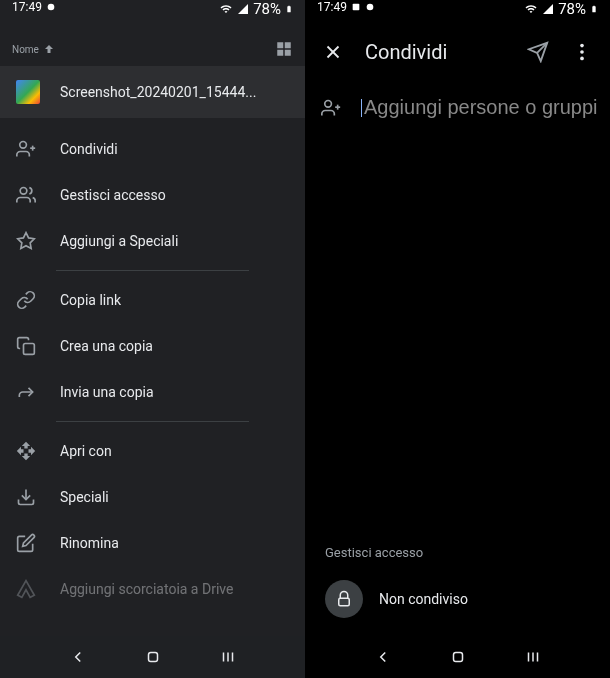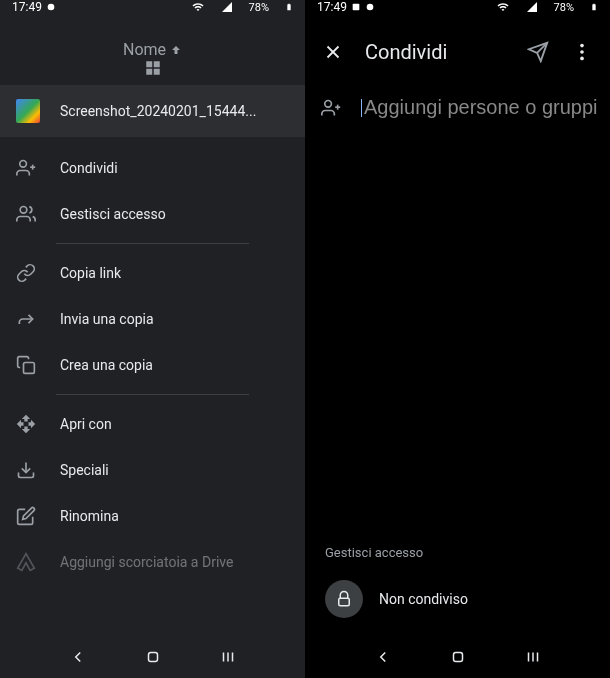--- a/index.html
+++ b/index.html
@@ -25,21 +25,21 @@
     .status-bar {
       height: 24px;
       display: flex;
       align-items: flex-start;
       justify-content: space-between;
       padding: 0 12px;
       font-size: 12px;
       color: #fff;
     }
     .status-left { display: flex; gap: 4px; align-items: center; }
-    .status-right { display: flex; gap: 16px; align-items: center; font-size: 11px; }
+    .status-right { display: flex; gap: 4px; align-items: center; font-size: 15px; }
     
     .app-bar {
       height: 56px;
       display: flex;
       align-items: center;
       padding: 0 8px;
       gap: 4px;
     }
     .app-bar .icon-btn {
       width: 40px;
@@ -55,24 +55,23 @@
       font-size: 18px;
       color: #e8eaed;
       padding-left: 8px;
     }
     .screen-right .app-bar-title { font-size: 20px; font-weight: 400; }
     
     .sort-row {
       display: flex;
       align-items: center;
       justify-content: space-between;
-      padding: 16px 24px 8px;
+      padding: 16px 12px 8px;
       color: #9aa0a6;
-      font-size: 16px;
-      flex-direction: column;
+      font-size: 10px;
     }
     .sort-label { display: flex; align-items: center; gap: 4px; }
     
     .file-row {
       display: flex;
       align-items: center;
       padding: 14px 16px;
       gap: 20px;
       background: #2d2e31;
       border-radius: 0;
@@ -258,47 +257,55 @@
       <span class="menu-icon">
           <svg width="20" height="20" viewBox="0 0 24 24" fill="none" stroke="#9aa0a6" stroke-width="2">
             <path d="M17 21v-2a4 4 0 0 0-4-4H5a4 4 0 0 0-4 4v2"></path>
             <circle cx="9" cy="7" r="4"></circle>
             <path d="M23 21v-2a4 4 0 0 0-3-3.87"></path>
             <path d="M16 3.13a4 4 0 0 1 0 7.75"></path>
           </svg>
         </span>
       <span class="menu-label">Gestisci accesso</span>
     </div>
+    <div class="menu-item">
+      <span class="menu-icon">
+          <svg width="20" height="20" viewBox="0 0 24 24" fill="none" stroke="#9aa0a6" stroke-width="2">
+            <polygon points="12 2 15.09 8.26 22 9.27 17 14.14 18.18 21.02 12 17.77 5.82 21.02 7 14.14 2 9.27 8.91 8.26 12 2"></polygon>
+          </svg>
+        </span>
+      <span class="menu-label">Aggiungi a Speciali</span>
+    </div>
     <div class="divider"></div>
     <div class="menu-item">
       <span class="menu-icon">
           <svg width="20" height="20" viewBox="0 0 24 24" fill="none" stroke="#9aa0a6" stroke-width="2">
             <path d="M10 13a5 5 0 0 0 7.54.54l3-3a5 5 0 0 0-7.07-7.07l-1.72 1.71"></path>
             <path d="M14 11a5 5 0 0 0-7.54-.54l-3 3a5 5 0 0 0 7.07 7.07l1.71-1.71"></path>
           </svg>
         </span>
       <span class="menu-label">Copia link</span>
     </div>
     <div class="menu-item">
       <span class="menu-icon">
           <svg width="20" height="20" viewBox="0 0 24 24" fill="none" stroke="#9aa0a6" stroke-width="2">
+            <rect x="9" y="9" width="13" height="13" rx="2"></rect>
+            <path d="M5 15H4a2 2 0 0 1-2-2V4a2 2 0 0 1 2-2h9a2 2 0 0 1 2 2v1"></path>
+          </svg>
+        </span>
+      <span class="menu-label">Crea una copia</span>
+    </div>
+    <div class="menu-item">
+      <span class="menu-icon">
+          <svg width="20" height="20" viewBox="0 0 24 24" fill="none" stroke="#9aa0a6" stroke-width="2">
             <polyline points="15 17 20 12 15 7"></polyline>
             <path d="M4 18v-2a4 4 0 0 1 4-4h12"></path>
           </svg>
         </span>
       <span class="menu-label">Invia una copia</span>
-    </div>
-    <div class="menu-item">
-      <span class="menu-icon">
-          <svg width="20" height="20" viewBox="0 0 24 24" fill="none" stroke="#9aa0a6" stroke-width="2">
-            <rect x="9" y="9" width="13" height="13" rx="2"></rect>
-            <path d="M5 15H4a2 2 0 0 1-2-2V4a2 2 0 0 1 2-2h9a2 2 0 0 1 2 2v1"></path>
-          </svg>
-        </span>
-      <span class="menu-label">Crea una copia</span>
     </div>
     <div class="divider"></div>
     <div class="menu-item">
       <span class="menu-icon">
           <svg width="20" height="20" viewBox="0 0 24 24" fill="#9aa0a6">
             <path d="M10 9h4V6h3l-5-5-5 5h3v3zm-1 1H6V7l-5 5 5 5v-3h3v-4zm14 2l-5-5v3h-3v4h3v3l5-5zm-9 3h-4v3H7l5 5 5-5h-3v-3z"></path>
           </svg>
         </span>
       <span class="menu-label">Apri con</span>
     </div>

